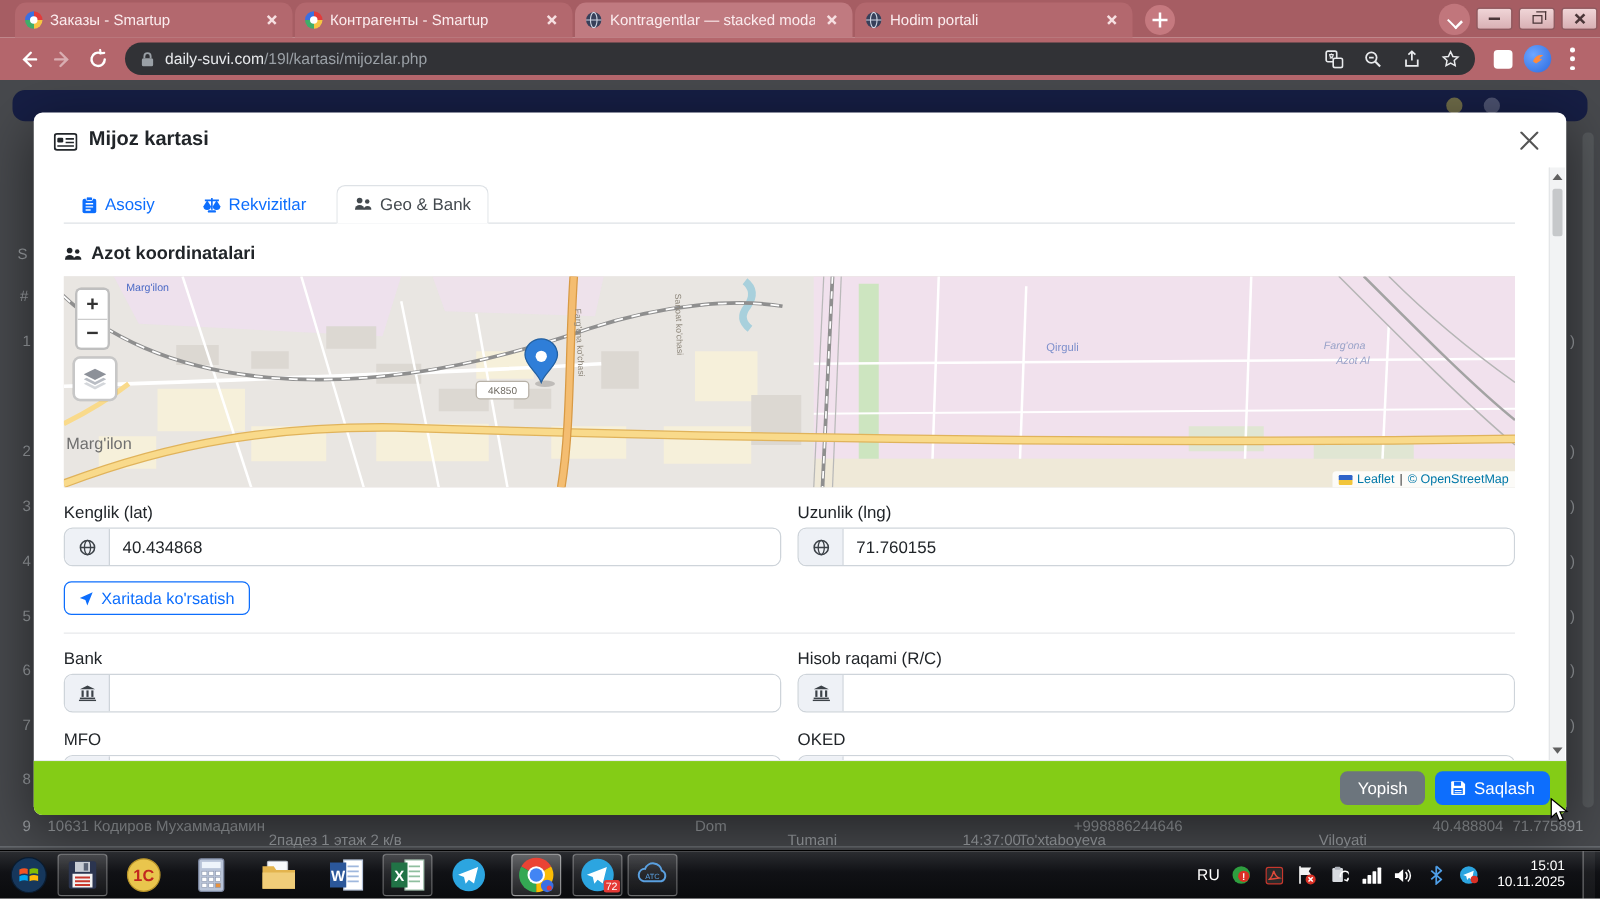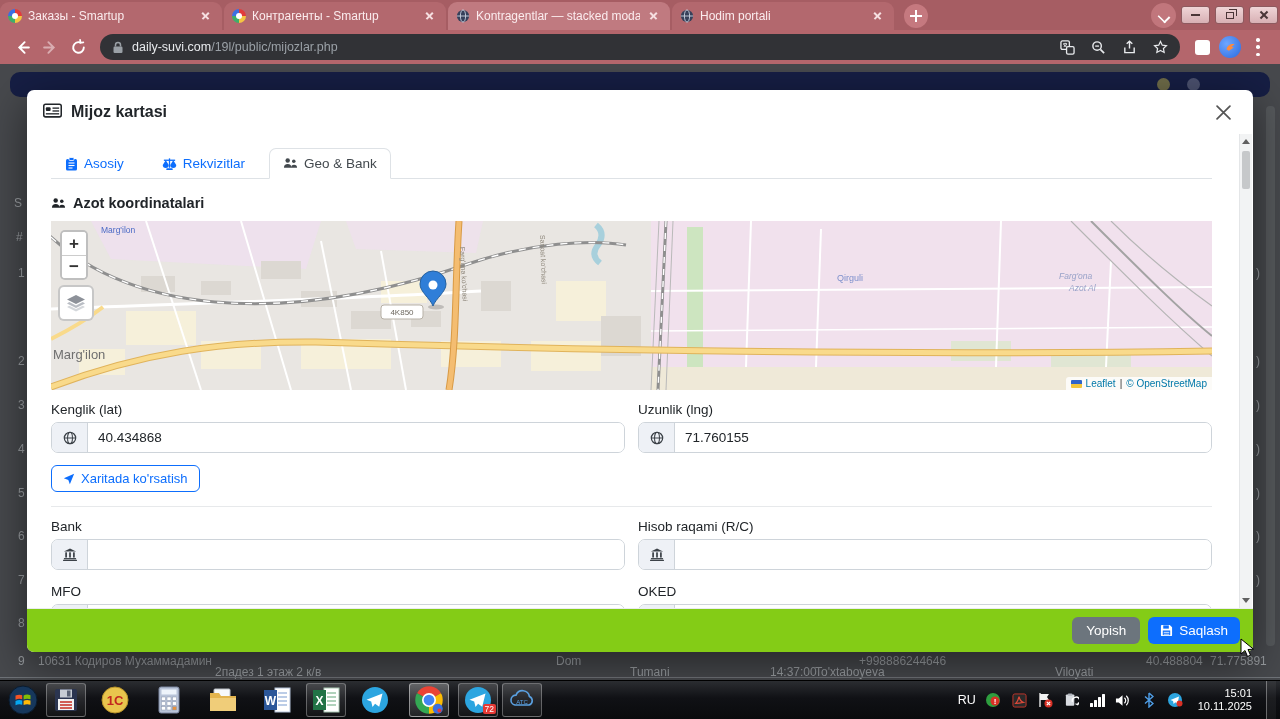--- a/index.html
+++ b/index.html
@@ -1,21 +1,21 @@
 <!DOCTYPE html>
 <html><head>
 <meta charset="utf-8">
 <style>
   * { box-sizing: border-box; margin: 0; padding: 0; }
   html,body { width:1280px; height:719px; }
   body { font-family:"Liberation Sans", sans-serif; overflow:hidden; position:relative; background:#fff; }
   #screen { width:1280px; height:719px; position:relative; overflow:hidden; }
 
   
-  .tabstrip { height:30px; background:#a65d63; display:flex; align-items:flex-end; padding-left:0; position:relative; }
+  .tabstrip { height:30px; background:#a65d63; display:flex; align-items:flex-end; padding-left:12px; position:relative; }
   .tab { width:222px; height:28px; background:#b3686e; border-radius:9px 9px 0 0; display:flex; align-items:center; padding:0 8px; margin-right:2px; }
   .tab.active { background:#c07a80; }
   .tab .ttitle { flex:1; font-size:12px; color:#fbecee; white-space:nowrap; overflow:hidden; margin:0 6px; }
   .fav-smartup { width:14px; height:14px; border-radius:50%; flex:0 0 14px;
     background:conic-gradient(#e23b3b 0 25%, #f5c542 25% 50%, #3fae6a 50% 75%, #3b6fe2 75% 100%); position:relative; }
   .fav-smartup::after { content:""; position:absolute; left:4px; top:4px; width:6px; height:6px; border-radius:50%; background:#fff; }
   .fav-globe { width:14px; height:14px; flex:0 0 14px; }
   .xglyph { position:relative; width:16px; height:16px; flex:0 0 16px; }
   .xglyph::before,.xglyph::after { content:""; position:absolute; left:3px; top:7px; width:9px; height:1.6px; background:#f6dfe1; }
   .xglyph::before { transform:rotate(45deg);} .xglyph::after { transform:rotate(-45deg);}
@@ -49,21 +49,21 @@
   .bluebar { position:absolute; left:10px; top:8px; right:10px; height:25px; background:#161e44; border-radius:10px; }
   .bb-dot { position:absolute; top:6px; width:13px; height:13px; border-radius:50%; }
   .bb-dot.d1 { right:100px; background:#6f6c49; } .bb-dot.d2 { right:70px; background:#4c5270; }
   .dim { position:absolute; color:#9a9ea2; font-size:12px; white-space:nowrap; }
   .pg-scroll { position:absolute; right:5px; top:42px; height:540px; width:9px; background:#63666a; border-radius:4px; opacity:.55; }
   .tbl-line { position:absolute; left:0; right:0; top:613px; border-top:1px solid #707479; }
 
   
   .modal { position:absolute; left:27px; top:26px; width:1226px; height:562px; background:#fff; border-radius:7px; box-shadow:0 12px 44px rgba(0,0,0,.5); }
   .modal-header { height:44px; display:flex; align-items:center; padding:0 16px; }
-  .m-title { font-size:16px; font-weight:bold; color:#212529; display:flex; gap:9px; align-items:flex-start; }
+  .m-title { font-size:16px; font-weight:bold; color:#212529; display:flex; gap:9px; align-items:flex-end; }
   .m-close { margin-left:auto; width:28px; height:28px; display:flex; align-items:center; justify-content:center; cursor:pointer; }
   .modal-body { position:absolute; top:44px; left:0; right:0; height:474px; overflow:hidden; padding:14px 41px 0 24px; }
   .mtabs { display:flex; border-bottom:1px solid #dee2e6; }
   .mtab { padding:7px 13px; font-size:13.5px; color:#0d6efd; display:flex; gap:6px; align-items:center; border:1px solid transparent; border-radius:7px 7px 0 0; margin-bottom:-1px; margin-right:10px; cursor:pointer; }
   .mtab.active { color:#43494e; background:#fff; border-color:#dee2e6 #dee2e6 #fff; }
   .section-title { margin-top:16px; font-size:14.5px; font-weight:bold; color:#212529; display:flex; gap:7px; align-items:center; }
   .mapwrap { margin-top:10px; height:169px; position:relative; background:#e9e6e2; overflow:hidden; }
   .mapsvg { position:absolute; inset:0; width:100%; height:100%; display:block; }
   .lf-zoom { position:absolute; left:9px; top:9px; width:28px; border:2px solid rgba(0,0,0,.25); border-radius:5px; overflow:hidden; background:#fff; }
   .lf-zbtn { width:100%; height:23px; display:flex; align-items:center; justify-content:center; font-size:17px; font-weight:bold; color:#333; cursor:pointer; background:#fff; }
@@ -170,21 +170,21 @@
       <svg width="17" height="17" viewBox="0 0 16 16">
           <path d="M13 8 A5 5 0 1 1 9.8 3.3" stroke="#fff" stroke-width="1.8" fill="none" stroke-linecap="round"></path>
           <path d="M9.5 0.8 L9.9 3.5 L12.6 3.1" stroke="#fff" stroke-width="1.6" fill="none" stroke-linecap="round"></path>
         </svg>
     </div>
     <div class="addressbar">
       <svg width="12" height="13" viewBox="0 0 12 13">
           <rect x="1.5" y="5.5" width="9" height="6.5" rx="1.2" fill="#9aa0a6"></rect>
           <path d="M3.5 5.5 V4 a2.5 2.5 0 0 1 5 0 V5.5" stroke="#9aa0a6" stroke-width="1.5" fill="none"></path>
         </svg>
-      <span class="url"><span class="url-host">daily-suvi.com</span><span class="url-path">/19l/public/mijozlar.php</span></span>
+      <span class="url"><span class="url-host">daily-suvi.com</span><span class="url-path">/19l/kartasi/mijozlar.php</span></span>
       <span class="ab-right">
         <svg width="15" height="15" viewBox="0 0 16 16">
             <rect x="1" y="1" width="9" height="9" rx="1.5" fill="none" stroke="#e8eaed" stroke-width="1.4"></rect>
             <rect x="7" y="7" width="8" height="8" rx="1.5" fill="#313236" stroke="#e8eaed" stroke-width="1.4"></rect>
             <path d="M3.5 4 h4 M5.5 3 v1 M4 4 c0 2 2 3 3 3 M7 4 c0 2 -2 3 -3 3" stroke="#e8eaed" stroke-width="1" fill="none"></path>
           </svg>
         <svg width="15" height="15" viewBox="0 0 16 16">
             <circle cx="6.5" cy="6.5" r="4.5" fill="none" stroke="#e8eaed" stroke-width="1.5"></circle>
             <line x1="10" y1="10" x2="14" y2="14" stroke="#e8eaed" stroke-width="1.8"></line>
             <line x1="4.5" y1="6.5" x2="8.5" y2="6.5" stroke="#e8eaed" stroke-width="1.4"></line>

